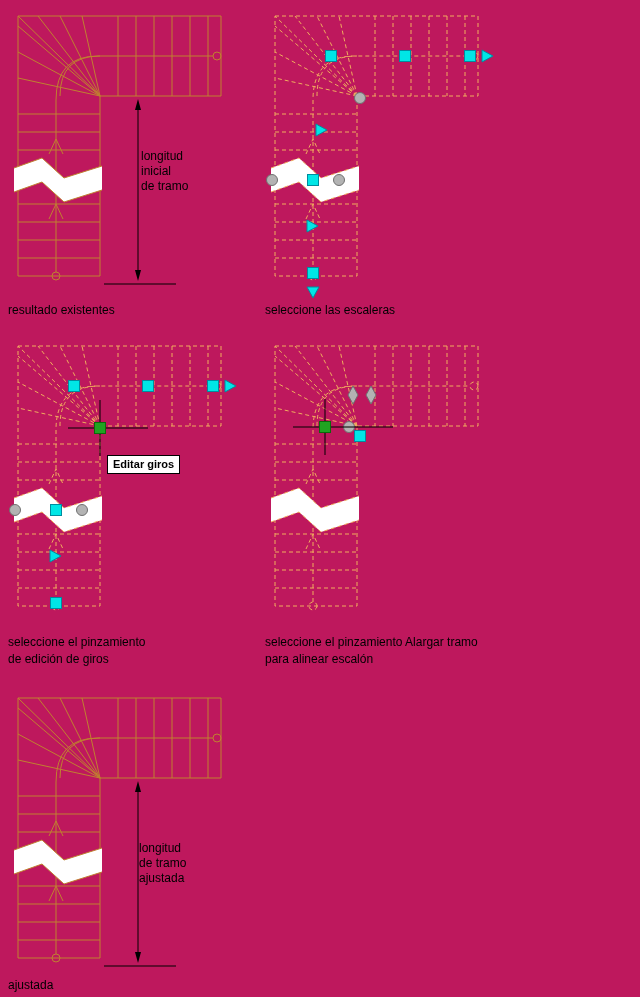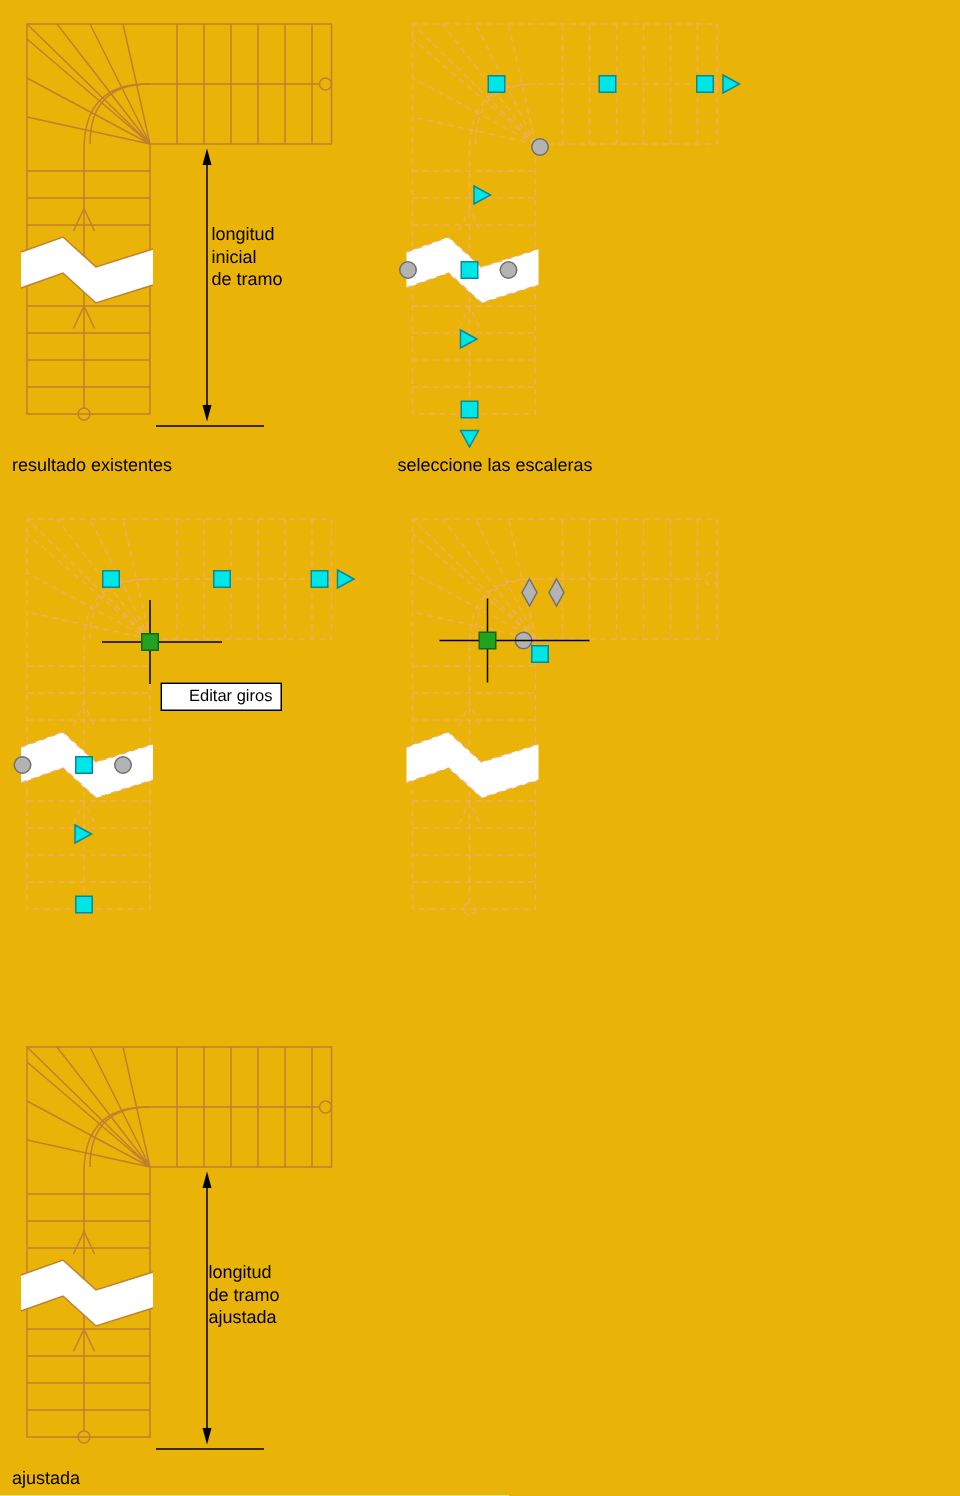--- a/index.html
+++ b/index.html
@@ -1,20 +1,20 @@
 <!DOCTYPE html>
 <html style="--stair-solid: #c08030; --stair-dashed: #f0ad5e; --grip-cyan: #00e6e6; --grip-gray: #b3b3b3; --grip-green: #21a321; --crosshair: #000000; --text: #000000;"><head>
 <meta charset="utf-8">
 <style>
   html,body{margin:0;padding:0;background:#fff;font-family:"Liberation Sans",sans-serif;}
-  #canvas{position:relative;width:640px;height:997px;background:#eab308;overflow:hidden;color:#000;}
+  #canvas{position:relative;width:640px;height:997px;background:#be185d;overflow:hidden;color:#000;}
   .panel-svg{position:absolute;}
   .caption{position:absolute;font-size:12px;line-height:17px;color:#000;white-space:pre-line;}
   .dim-label{position:absolute;font-size:12px;line-height:15px;color:#000;white-space:pre-line;}
-  .tooltip{position:absolute;font-size:11px;font-weight:normal;color:#000;background:#fff;border:1px solid #000;padding:2px 5px 3px 18px;white-space:nowrap;}
+  .tooltip{position:absolute;font-size:11px;font-weight:bold;color:#000;background:#fff;border:1px solid #000;padding:2px 5px 3px 5px;white-space:nowrap;}
   
   .stair{stroke-width:1;}
   .stair.solid{stroke:var(--stair-solid,#c08030);}
   .stair.dashed{stroke:var(--stair-dashed,#f0ad5e);stroke-dasharray:4 3;}
   
   .dim path{stroke:var(--crosshair,#000);fill:none;}
   .dim polygon{fill:var(--crosshair,#000);stroke:none;}
   
   .g-sq{fill:var(--grip-cyan,#00e6e6);stroke:#008b9e;stroke-width:1;}
   .g-tri{fill:var(--grip-cyan,#00e6e6);stroke:#008b9e;stroke-width:1;}
@@ -102,34 +102,38 @@
       <circle class="g-circ" cx="74" cy="172" r="5.5"></circle>
       <polygon class="g-tri" points="42,212 53,218 42,224"></polygon>
       <rect class="g-sq" x="42.5" y="259.5" width="11" height="11"></rect>
     </g>
     <g>
       <path class="xhair" d="M60 90 H140 M92 62 V118"></path>
       <rect class="g-hot" x="86.5" y="84.5" width="11" height="11"></rect>
     </g>
   </svg>
   <div class="tooltip" style="left:107px;top:455px">Editar giros</div>
+  <div class="caption" style="left:8px;top:634px">seleccione el pinzamiento
+de edición de giros</div>
 
   <svg class="panel-svg" style="left:265px;top:338px" width="260" height="298" viewBox="0 0 260 298">
     <use href="#stair-shape" class="stair dashed"></use>
     <g>
       <polygon class="g-dia" points="88,48 93,57 88,66 83,57"></polygon>
       <polygon class="g-dia" points="106,48 111,57 106,66 101,57"></polygon>
       <circle class="g-circ" cx="84" cy="89" r="5.5"></circle>
       <rect class="g-sq" x="89.5" y="92.5" width="11" height="11"></rect>
     </g>
     <g>
       <path class="xhair" d="M28 89 H128 M60 61 V117"></path>
       <rect class="g-hot" x="54.5" y="83.5" width="11" height="11"></rect>
     </g>
   </svg>
+  <div class="caption" style="left:265px;top:634px">seleccione el pinzamiento Alargar tramo
+para alinear escalón</div>
 
   <svg class="panel-svg" style="left:8px;top:690px" width="225" height="292" viewBox="0 0 225 292">
     <use href="#stair-shape" class="stair solid"></use>
     <g class="dim">
       <path d="M130 100 V264"></path>
       <polygon points="130,91 127,102 133,102"></polygon>
       <polygon points="130,273 127,262 133,262"></polygon>
       <path d="M96 276 H168"></path>
     </g>
   </svg>

